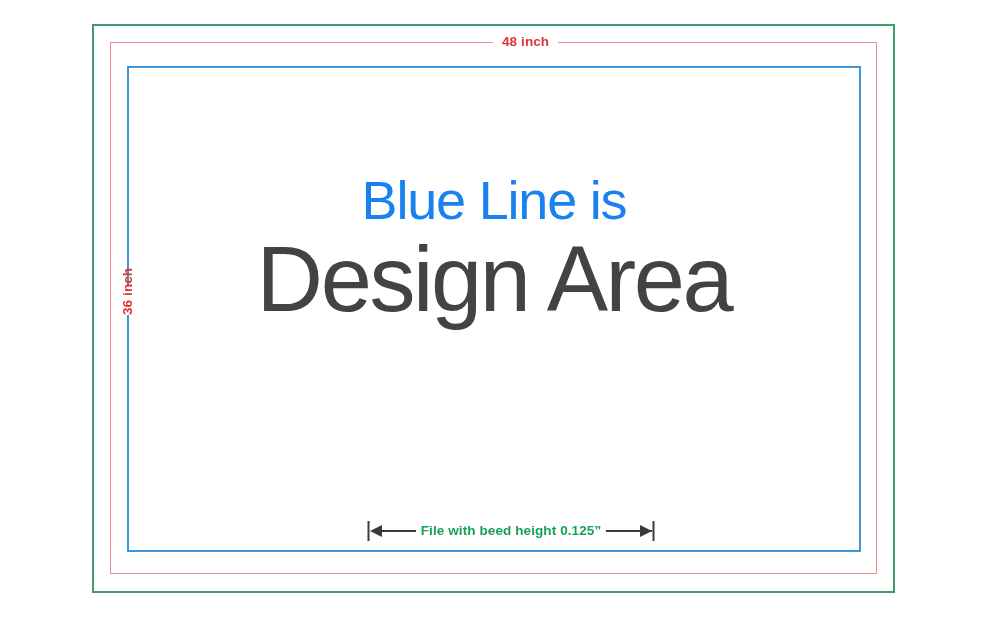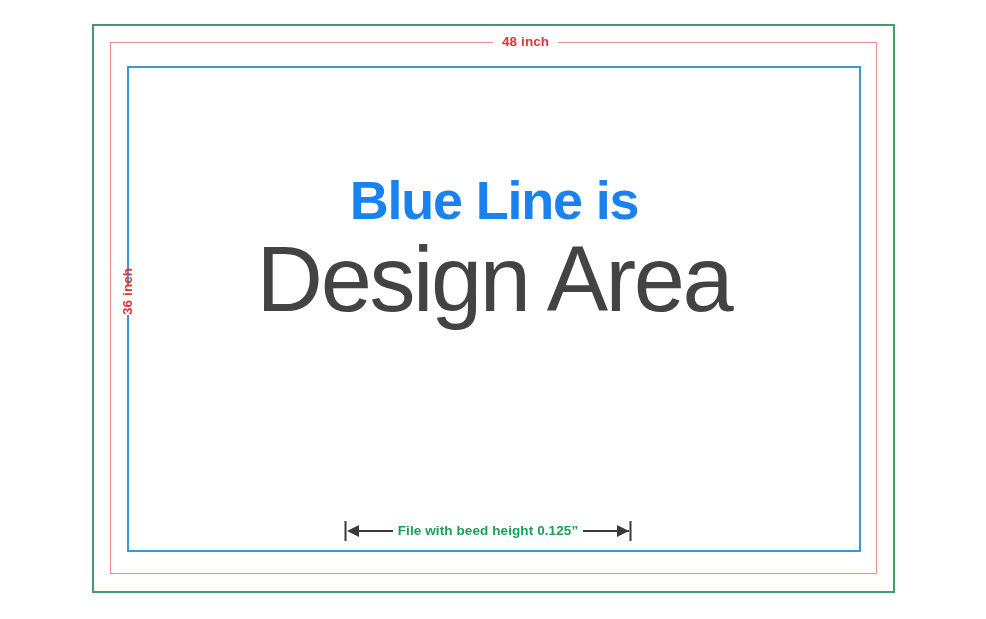--- a/index.html
+++ b/index.html
@@ -97,39 +97,39 @@
     left: 127px;
     top: 168px;
     width: 734px;
     text-align: center;
     user-select: none;
   }
   #headline-primary {
     display: block;
     color: #1a82ee;
     font-size: 54px;
-    font-weight: bold;
+    font-weight: normal;
     line-height: 64px;
     letter-spacing: -1.2px;
   }
   #headline-secondary {
     display: block;
     color: #434343;
     font-size: 92px;
     font-weight: normal;
     line-height: 86px;
     letter-spacing: -2.4px;
     margin-top: 4px;
     text-align: center;
   }
 
   
   #bleed-annotation {
     position: absolute;
-    left: 344px;
+    left: 367px;
     top: 518px;
     width: 288px;
     height: 26px;
   }
   #bleed-annotation svg {
     display: block;
   }
   #bleed-caption {
     position: absolute;
     left: 0;

